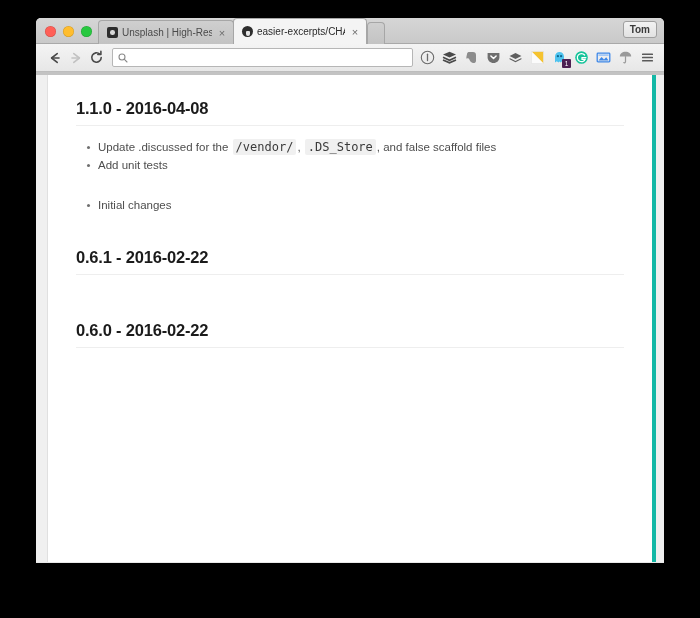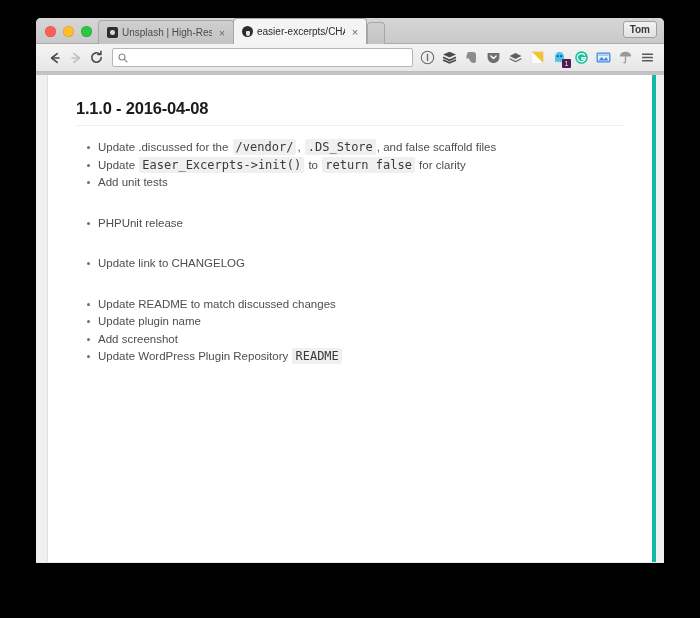--- a/index.html
+++ b/index.html
@@ -438,33 +438,27 @@
     </div>
   </div>
 
   <div id="viewport">
     <div id="page-scroll-top"></div>
     <div id="page-content">
       <div id="page-inner">
           <h2 class="release-heading">1.1.0 - 2016-04-08</h2>
           <ul class="changes">
             <li><span>Update .discussed for the </span><code>/vendor/</code><span>, </span><code>.DS_Store</code><span>, and false scaffold files</span></li>
-            <li><span>Update </span><code>Easer_Excerpts-&gt;init()</code><span> to </span><code>return false</code><span> for clarity</span></li>
             <li><span>Add unit tests</span></li>
           </ul>
           <ul class="changes">
-            <li><span>PHPUnit release</span></li>
+            <li><span>Initial changes</span></li>
           </ul>
+          <h2 class="release-heading">0.6.1 - 2016-02-22</h2>
           <ul class="changes">
-            <li><span>Update link to CHANGELOG</span></li>
           </ul>
-          <ul class="changes">
-            <li><span>Update README to match discussed changes</span></li>
-            <li><span>Update plugin name</span></li>
-            <li><span>Add screenshot</span></li>
-            <li><span>Update WordPress Plugin Repository </span><code>README</code></li>
-          </ul>
+          <h2 class="release-heading">0.6.0 - 2016-02-22</h2>
         </div>
 
     </div>
   </div>
 
 </div>
 
 </body></html>

